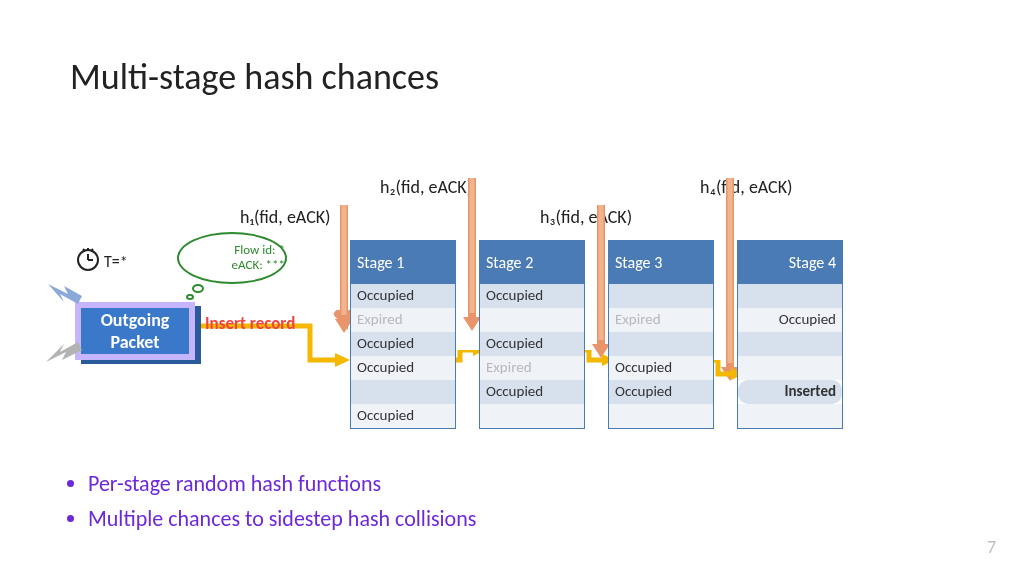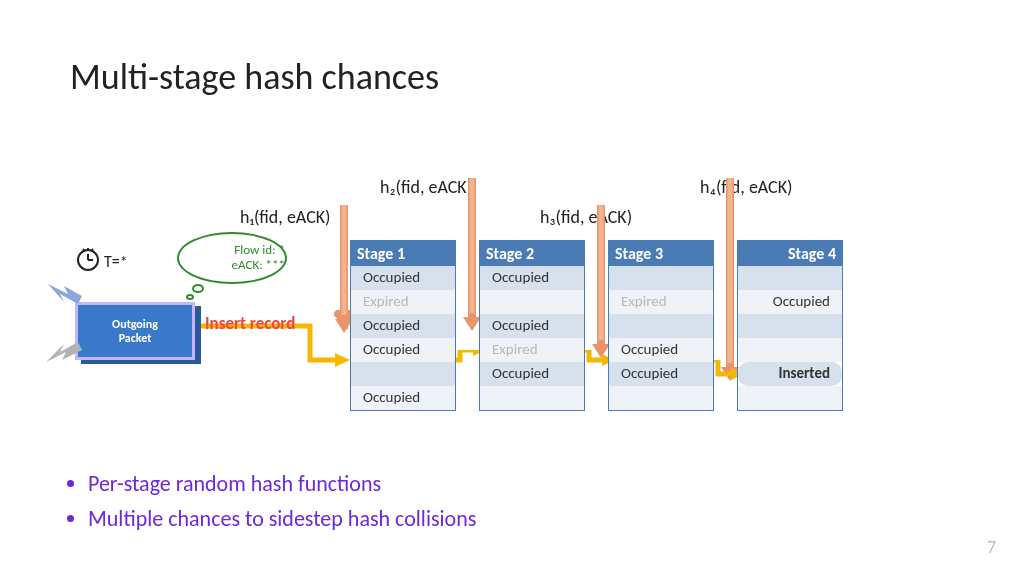--- a/index.html
+++ b/index.html
@@ -8,23 +8,23 @@
   .title { position: absolute; left: 70px; top: 55px; font-size: 36px; font-weight: 400; color: #222; }
   .page-num { position: absolute; right: 28px; bottom: 18px; color: #bfbfbf; font-size: 18px; }
   .bullets { position: absolute; left: 70px; top: 470px; font-size: 22px; color: #6d28d9; }
   .bullets li { list-style: disc; margin-left: 18px; margin-bottom: 8px; }
 
   
   .packet {
     position: absolute; left: 75px; top: 302px;
     width: 120px; height: 58px;
     background: #3a78c9; color: #fff; 
-    border: 3px solid #c4b5fd;
+    border: 6px solid #c4b5fd;
     display: flex; align-items: center; justify-content: center;
-    text-align: center; font-size: 12px; font-weight: 600;
+    text-align: center; font-size: 18px; font-weight: 600;
     box-shadow: 6px 4px 0 #2a5a9a;
   }
 
   
   .bubble {
     position: absolute; left: 177px; top: 232px;
     width: 110px; height: 52px;
     border: 2px solid #2e8b2e; border-radius: 50%;
     background: #fff; color: #2e8b2e;
     display: flex; align-items: flex-end; justify-content: center; flex-direction: column;
@@ -41,22 +41,22 @@
 
   
   .arrow-blue { position: absolute; left: 48px; top: 278px; }
   .arrow-gray { position: absolute; left: 44px; top: 338px; }
 
   
   .insert-label { position: absolute; left: 205px; top: 313px; font-size: 17px; font-weight: 700; color: #ef4444; }
 
   
   .stage { position: absolute; width: 106px; border: 1px solid #4a7bb5; }
-  .stage-header { background: #4a7bb5; color: #fff; font-weight: 700; font-size: 16px; padding: 3px 6px; }
-  .stage-row { font-size: 15px; padding: 2px 12px; height: 24px; color: #333; }
+  .stage-header { background: #4a7bb5; color: #fff; font-weight: 400; font-size: 16px; padding: 12px 6px; }
+  .stage-row { font-size: 15px; padding: 2px 6px; height: 24px; color: #333; }
   .stage-row:nth-child(odd) { background: #d7e0ed; }
   .stage-row:nth-child(even) { background: #eff3f8; }
   .row-expired { color: #b8b8b8; }
   .row-inserted { font-weight: 700; border-radius: 10px; }
 
   .s1 { left: 350px; top: 240px; }
   .s2 { left: 479px; top: 240px; }
   .s3 { left: 608px; top: 240px; }
   .s4 { left: 737px; top: 240px; text-align: right; }
 

